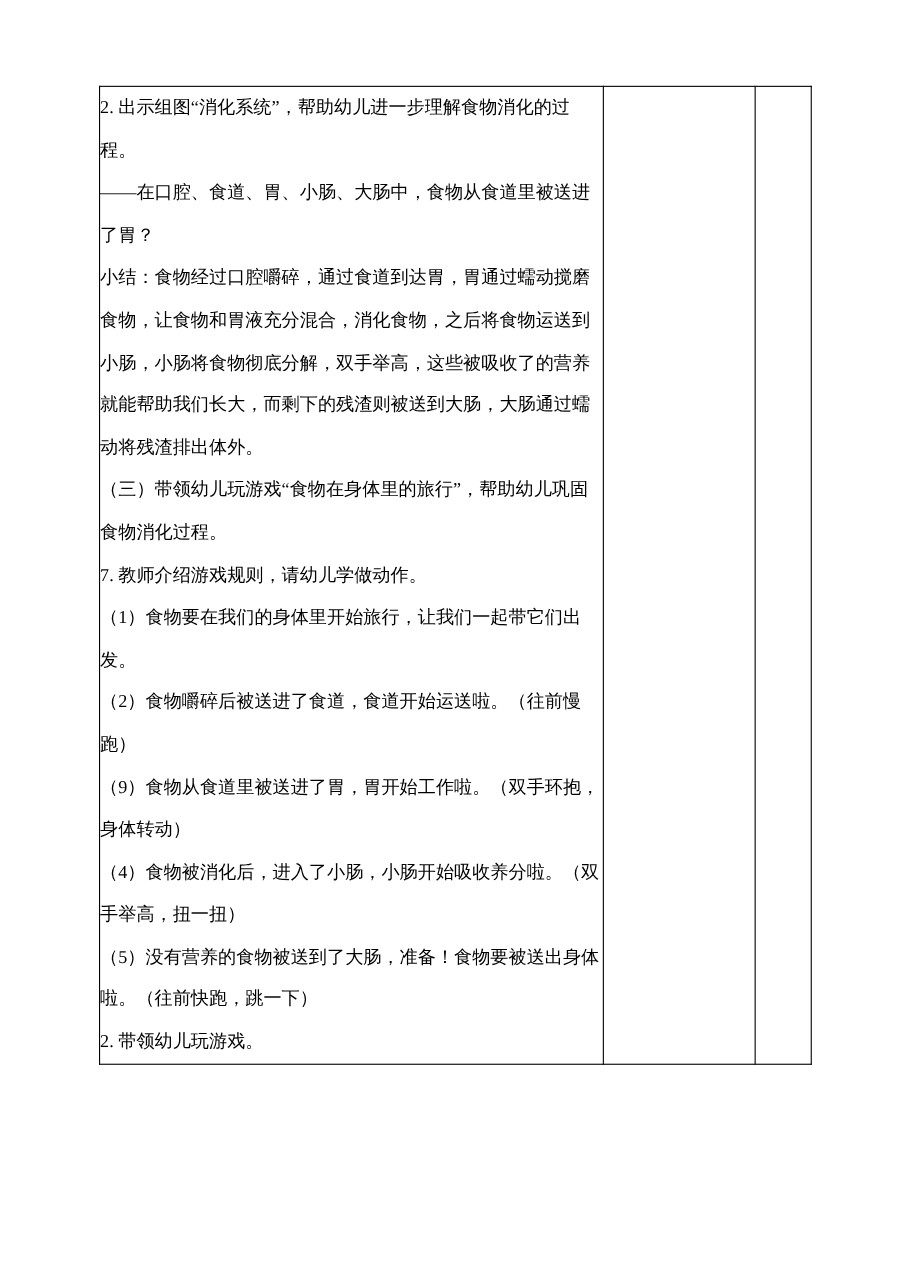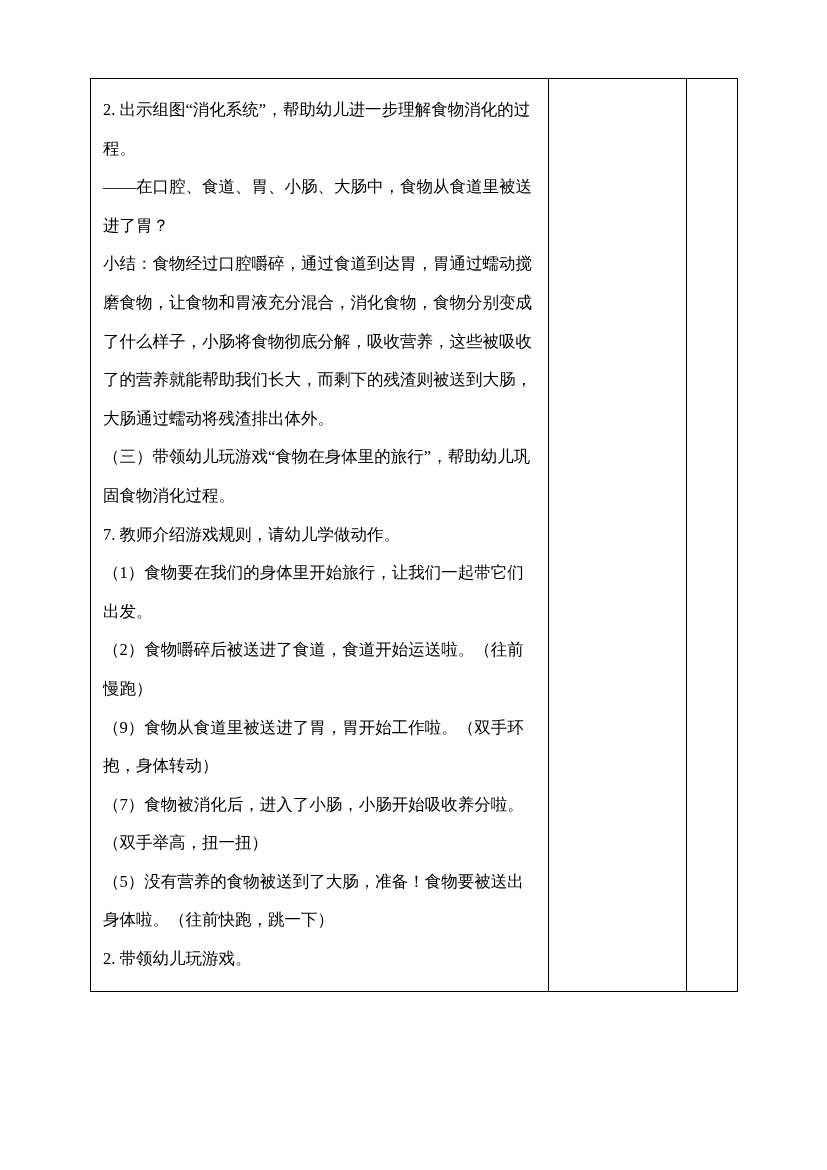--- a/index.html
+++ b/index.html
@@ -28,21 +28,21 @@
     position:absolute;
     left:90px;
     top:78px;
     width:647px;
     border-collapse:collapse;
     table-layout:fixed;
   }
   table.doc-table td{
     border:1px solid var(--border-color);
     vertical-align:top;
-    padding:12px;
+    padding:0;
   }
   td.content-cell{
     padding:6px 9px 6px 9px;
     height:881px;
   }
   td.content-cell p{
     margin:0;
     font-size:16.5px;
     line-height:38.6px;
     color:var(--text-color);
@@ -62,27 +62,27 @@
     <colgroup>
       <col style="width:458px">
       <col style="width:138px">
       <col style="width:51px">
     </colgroup>
     <tbody>
       <tr>
         <td class="content-cell">
           <p>2. 出示组图“消化系统”，帮助幼儿进一步理解食物消化的过程。</p>
           <p>——在口腔、食道、胃、小肠、大肠中，食物从食道里被送进了胃？</p>
-          <p>小结：食物经过口腔嚼碎，通过食道到达胃，胃通过蠕动搅磨食物，让食物和胃液充分混合，消化食物，食物分别变成了什么样子，小肠将食物彻底分解，吸收营养，这些被吸收了的营养就能帮助我们长大，而剩下的残渣则被送到大肠，大肠通过蠕动将残渣排出体外。</p>
+          <p>小结：食物经过口腔嚼碎，通过食道到达胃，胃通过蠕动搅磨食物，让食物和胃液充分混合，消化食物，之后将食物运送到小肠，小肠将食物彻底分解，双手举高，这些被吸收了的营养就能帮助我们长大，而剩下的残渣则被送到大肠，大肠通过蠕动将残渣排出体外。</p>
           <p>（三）带领幼儿玩游戏“食物在身体里的旅行”，帮助幼儿巩固食物消化过程。</p>
           <p>7. 教师介绍游戏规则，请幼儿学做动作。</p>
           <p>（1）食物要在我们的身体里开始旅行，让我们一起带它们出发。</p>
           <p>（2）食物嚼碎后被送进了食道，食道开始运送啦。（往前慢跑）</p>
           <p>（9）食物从食道里被送进了胃，胃开始工作啦。（双手环抱，身体转动）</p>
-          <p>（7）食物被消化后，进入了小肠，小肠开始吸收养分啦。（双手举高，扭一扭）</p>
+          <p>（4）食物被消化后，进入了小肠，小肠开始吸收养分啦。（双手举高，扭一扭）</p>
           <p>（5）没有营养的食物被送到了大肠，准备！食物要被送出身体啦。（往前快跑，跳一下）</p>
           <p>2. 带领幼儿玩游戏。</p>
         </td>
         <td class="empty-cell"></td>
         <td class="empty-cell"></td>
       </tr>
     </tbody>
   </table>
 </div>
 

